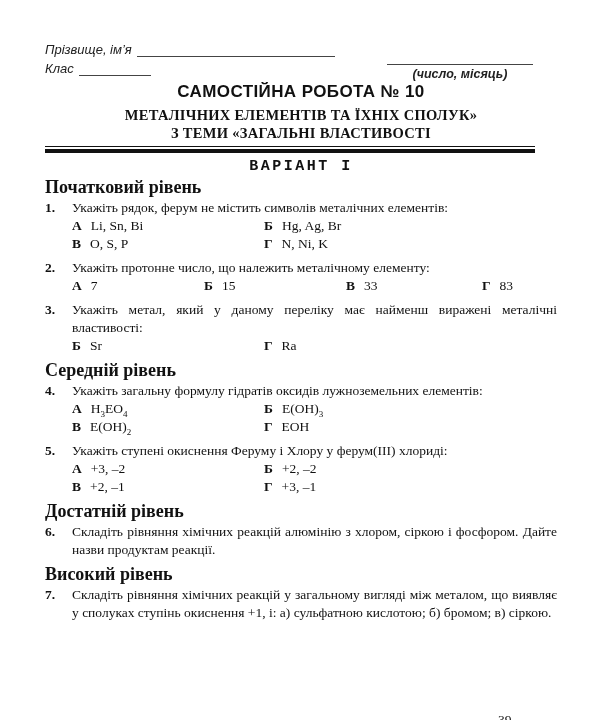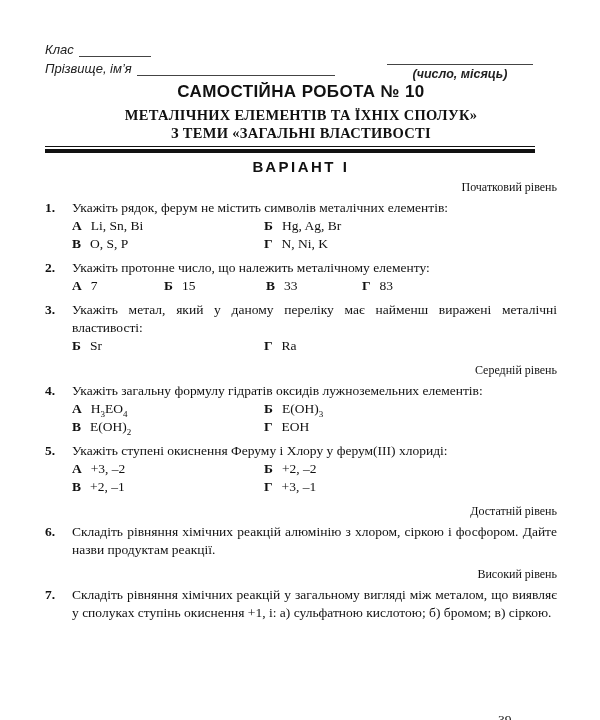--- a/index.html
+++ b/index.html
@@ -29,50 +29,50 @@
   .main-title{
     text-align:center;
     font-family:"Liberation Sans","DejaVu Sans",sans-serif;
     font-weight:bold;font-size:17px;line-height:22px;letter-spacing:.4px;
   }
   .theme{margin-top:3px;text-align:center;font-weight:bold;font-size:14.5px;line-height:18px;letter-spacing:.3px;}
   .rule{margin:4px 0 5px;width:490px;}
   .rule-thin{border-top:1.6px solid #111;margin-bottom:1.5px;}
   .rule-thick{height:4.5px;background:#111;}
   .variant{
-    text-align:center;font-family:Liberation Sans, sans-serif;
+    text-align:center;font-family:Liberation Mono, monospace;
     font-weight:bold;font-size:15px;line-height:18px;letter-spacing:2.5px;margin-bottom:2px;
   }
   
-  .level{margin:2px 0 3px;text-align:right;font-weight:normal;font-size:12px;line-height:18px;}
+  .level{margin:2px 0 3px;text-align:left;font-weight:bold;font-size:18px;line-height:18px;}
   .question{position:relative;padding-left:27px;margin-bottom:6px;font-size:13.5px;line-height:18px;}
   .qnum{position:absolute;left:0;top:0;font-weight:bold;}
   .qtext{text-align:justify;}
   .options{display:grid;justify-content:start;}
   .options.cols2{grid-template-columns:192px auto;}
-  .options.cols4{grid-template-columns:92px 102px 96px auto;}
+  .options.cols4{grid-template-columns:92px 102px 96px auto;gap:40px;}
   .option{line-height:18px;white-space:nowrap;}
   .olet{font-weight:bold;margin-right:9px;}
   .oval sub{font-size:9px;line-height:0;}
   .page-number{position:absolute;left:498px;top:712px;font-size:13.5px;}
 </style>
 </head>
 <body>
 
 <div class="page">
 
   <div class="header">
     <div class="header-left">
       <div class="hrow">
+        <span class="hlabel">Прізвище, ім’я</span>
+        <span class="blank name-blank"></span>
+      </div>
+      <div class="hrow">
         <span class="hlabel">Клас</span>
         <span class="blank class-blank"></span>
-      </div>
-      <div class="hrow">
-        <span class="hlabel">Прізвище, ім’я</span>
-        <span class="blank name-blank"></span>
       </div>
     </div>
     <div class="header-right">
       <span class="date-blank"></span>
       <div class="date-caption">(число, місяць)</div>
     </div>
   </div>
 
   <div class="main-title">САМОСТІЙНА РОБОТА № 10</div>
   <div class="theme">

